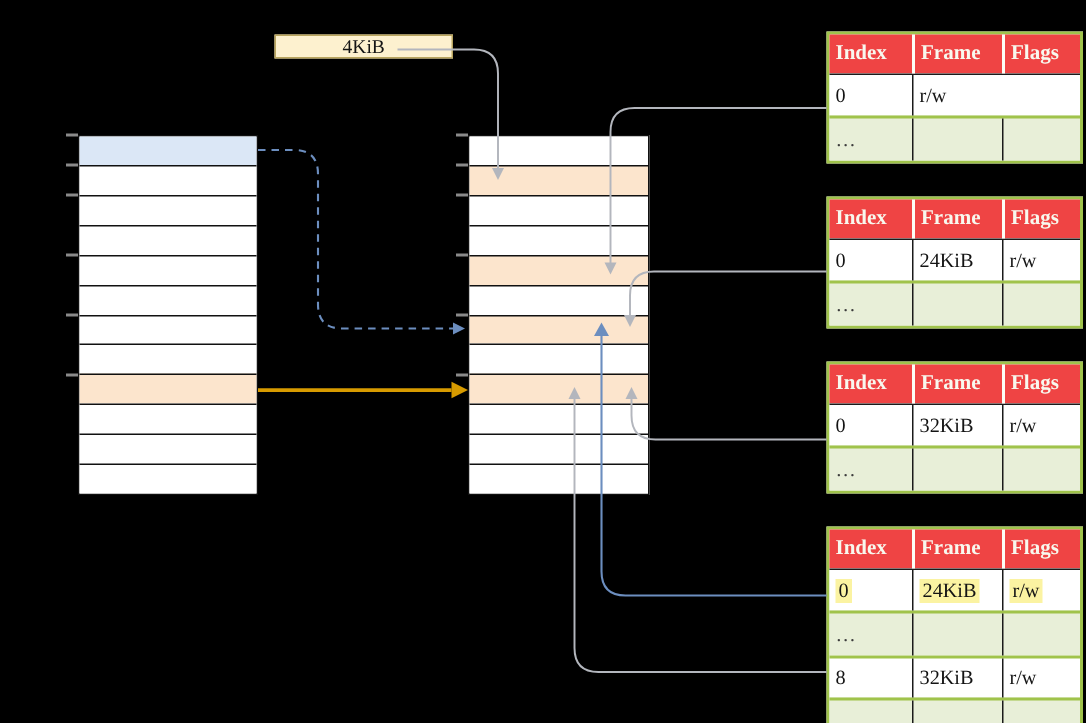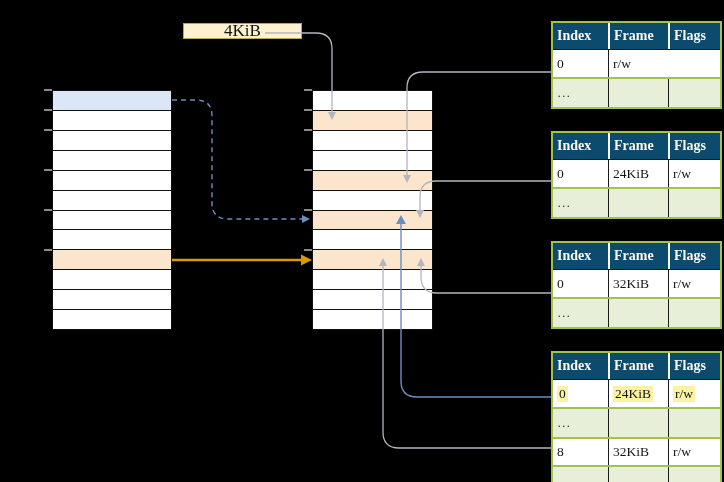--- a/index.html
+++ b/index.html
@@ -11,27 +11,27 @@
   .col{position:absolute;background:#fff;border:1.5px solid #101010;
        display:flex;flex-direction:column;box-sizing:border-box;}
   .mrow{flex:1;}
   .mrow + .mrow{border-top:1.5px solid #101010;}
   .tick{position:absolute;width:8px;height:2px;background:#8a8a8a;}
   
   .label-box{
     position:absolute;left:183px;top:23px;width:117px;height:14px;
     background:#fdf1cf;border:1px solid #b9a55e;
     display:flex;align-items:center;justify-content:center;
-    font-size:17px;color:#141414;
+    font-size:13px;color:#141414;
   }
   
   .tbl{position:absolute;left:551px;width:171px;border:2px solid #a0c34b;
        background:#fff;box-sizing:border-box;}
   .trow{display:grid;grid-template-columns:55px 60px 1fr;box-sizing:border-box;}
-  .trow.header{height:26px;background:#0c4a6e;color:#f8f8ee;font-weight:bold;font-size:14px;}
+  .trow.header{height:26px;background:#ef4444;color:#f8f8ee;font-weight:bold;font-size:14px;}
   .trow.data{height:28px;background:#ffffff;color:#141414;font-size:13.5px;}
   .trow.dots{height:30px;background:#e8efd8;color:#3c3c3c;font-size:13.5px;}
   .trow:nth-child(2){border-top:1px solid #1a1a1a;}
   .trow:nth-child(n+3){border-top:2px solid #a0c34b;}
   .tcell{display:flex;align-items:center;padding-left:4px;overflow:hidden;white-space:nowrap;}
   .trow.header .tcell + .tcell{border-left:2px solid #fdfdf6;}
   .trow.data .tcell + .tcell,
   .trow.dots .tcell + .tcell{border-left:1px solid #1a1a1a;}
   .hl{background:#fbf3a2;padding:0 2px;}
   

